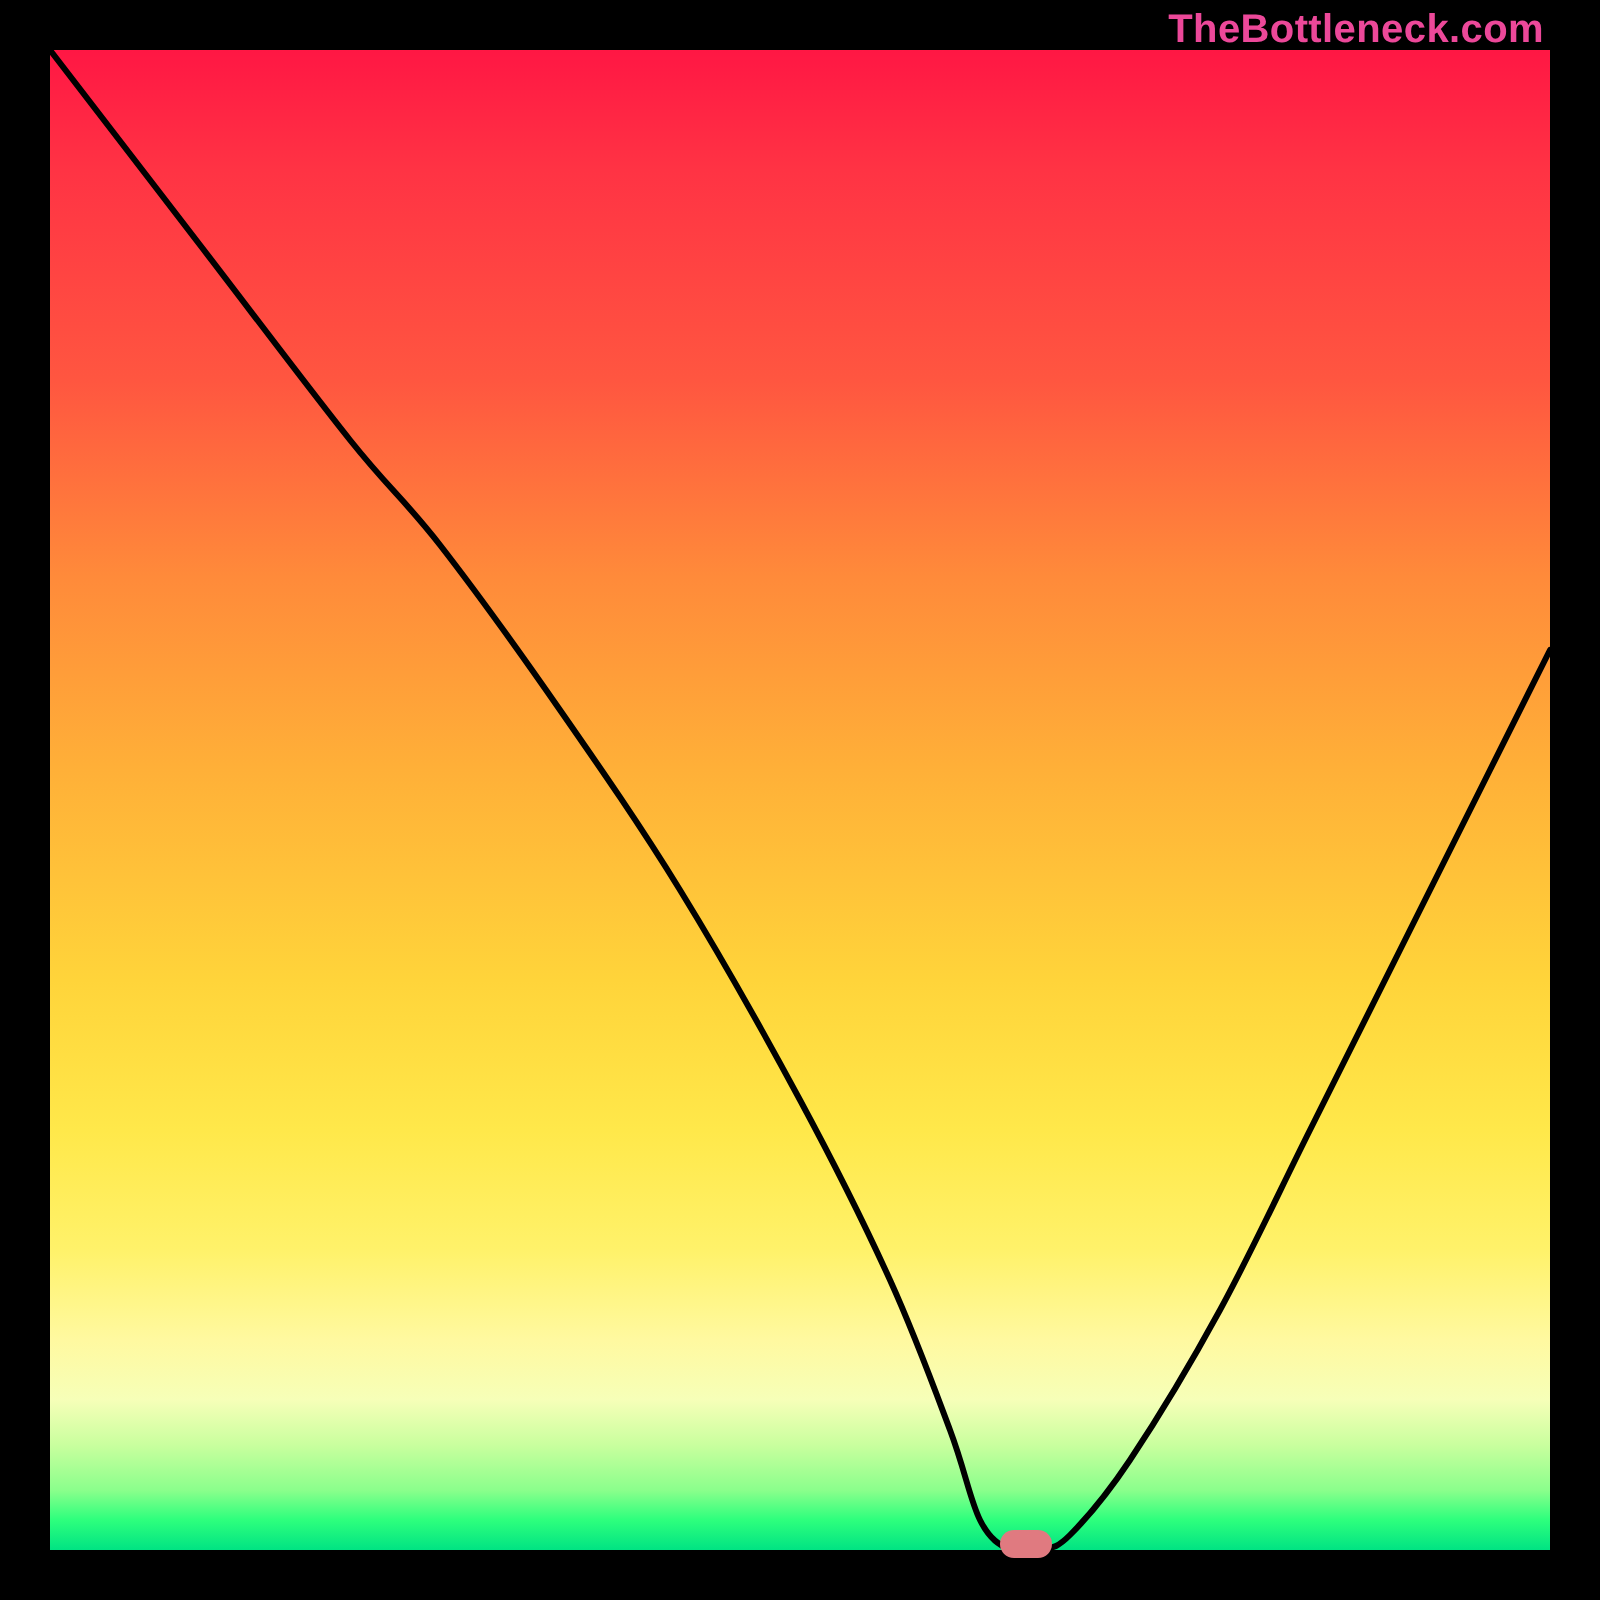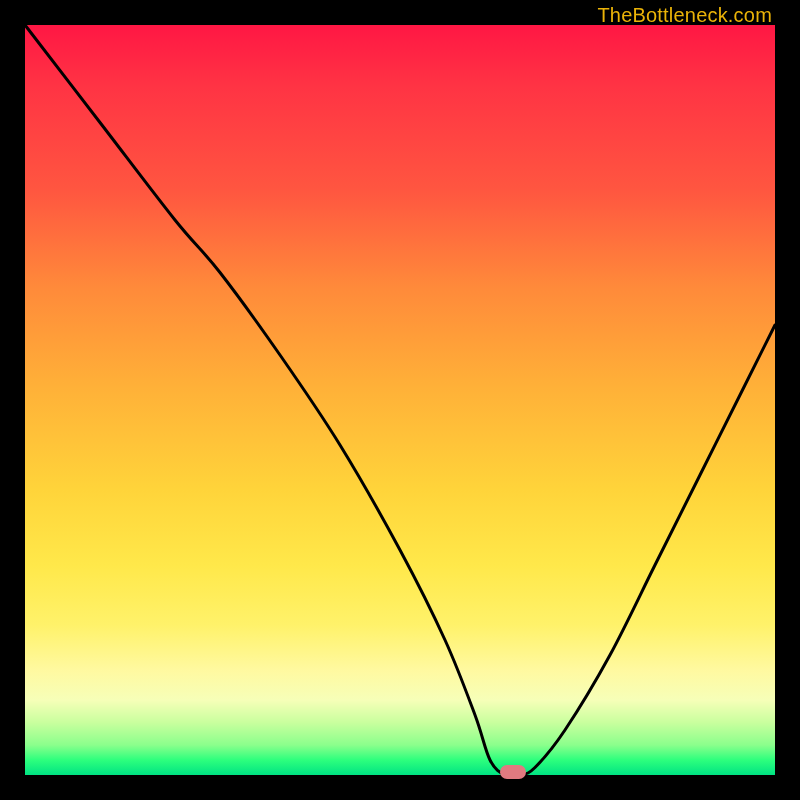--- a/index.html
+++ b/index.html
@@ -39,24 +39,25 @@
       #c9ff9e 93%,
       #8bff8c 96%,
       #2dff7d 98%,
       #00e383 100%
     );
   }
   .watermark {
     position: absolute;
     top: 4px;
     right: 28px;
-    color: #eab308;
+    color: #ec4899;
     font-size: 20px;
     letter-spacing: 0.2px;
     user-select: none;
+    font-weight: bold;
   }
   svg.curve {
     position: absolute;
     left: 0;
     top: 0;
     width: 750px;
     height: 750px;
     overflow: visible;
   }
   .marker {

